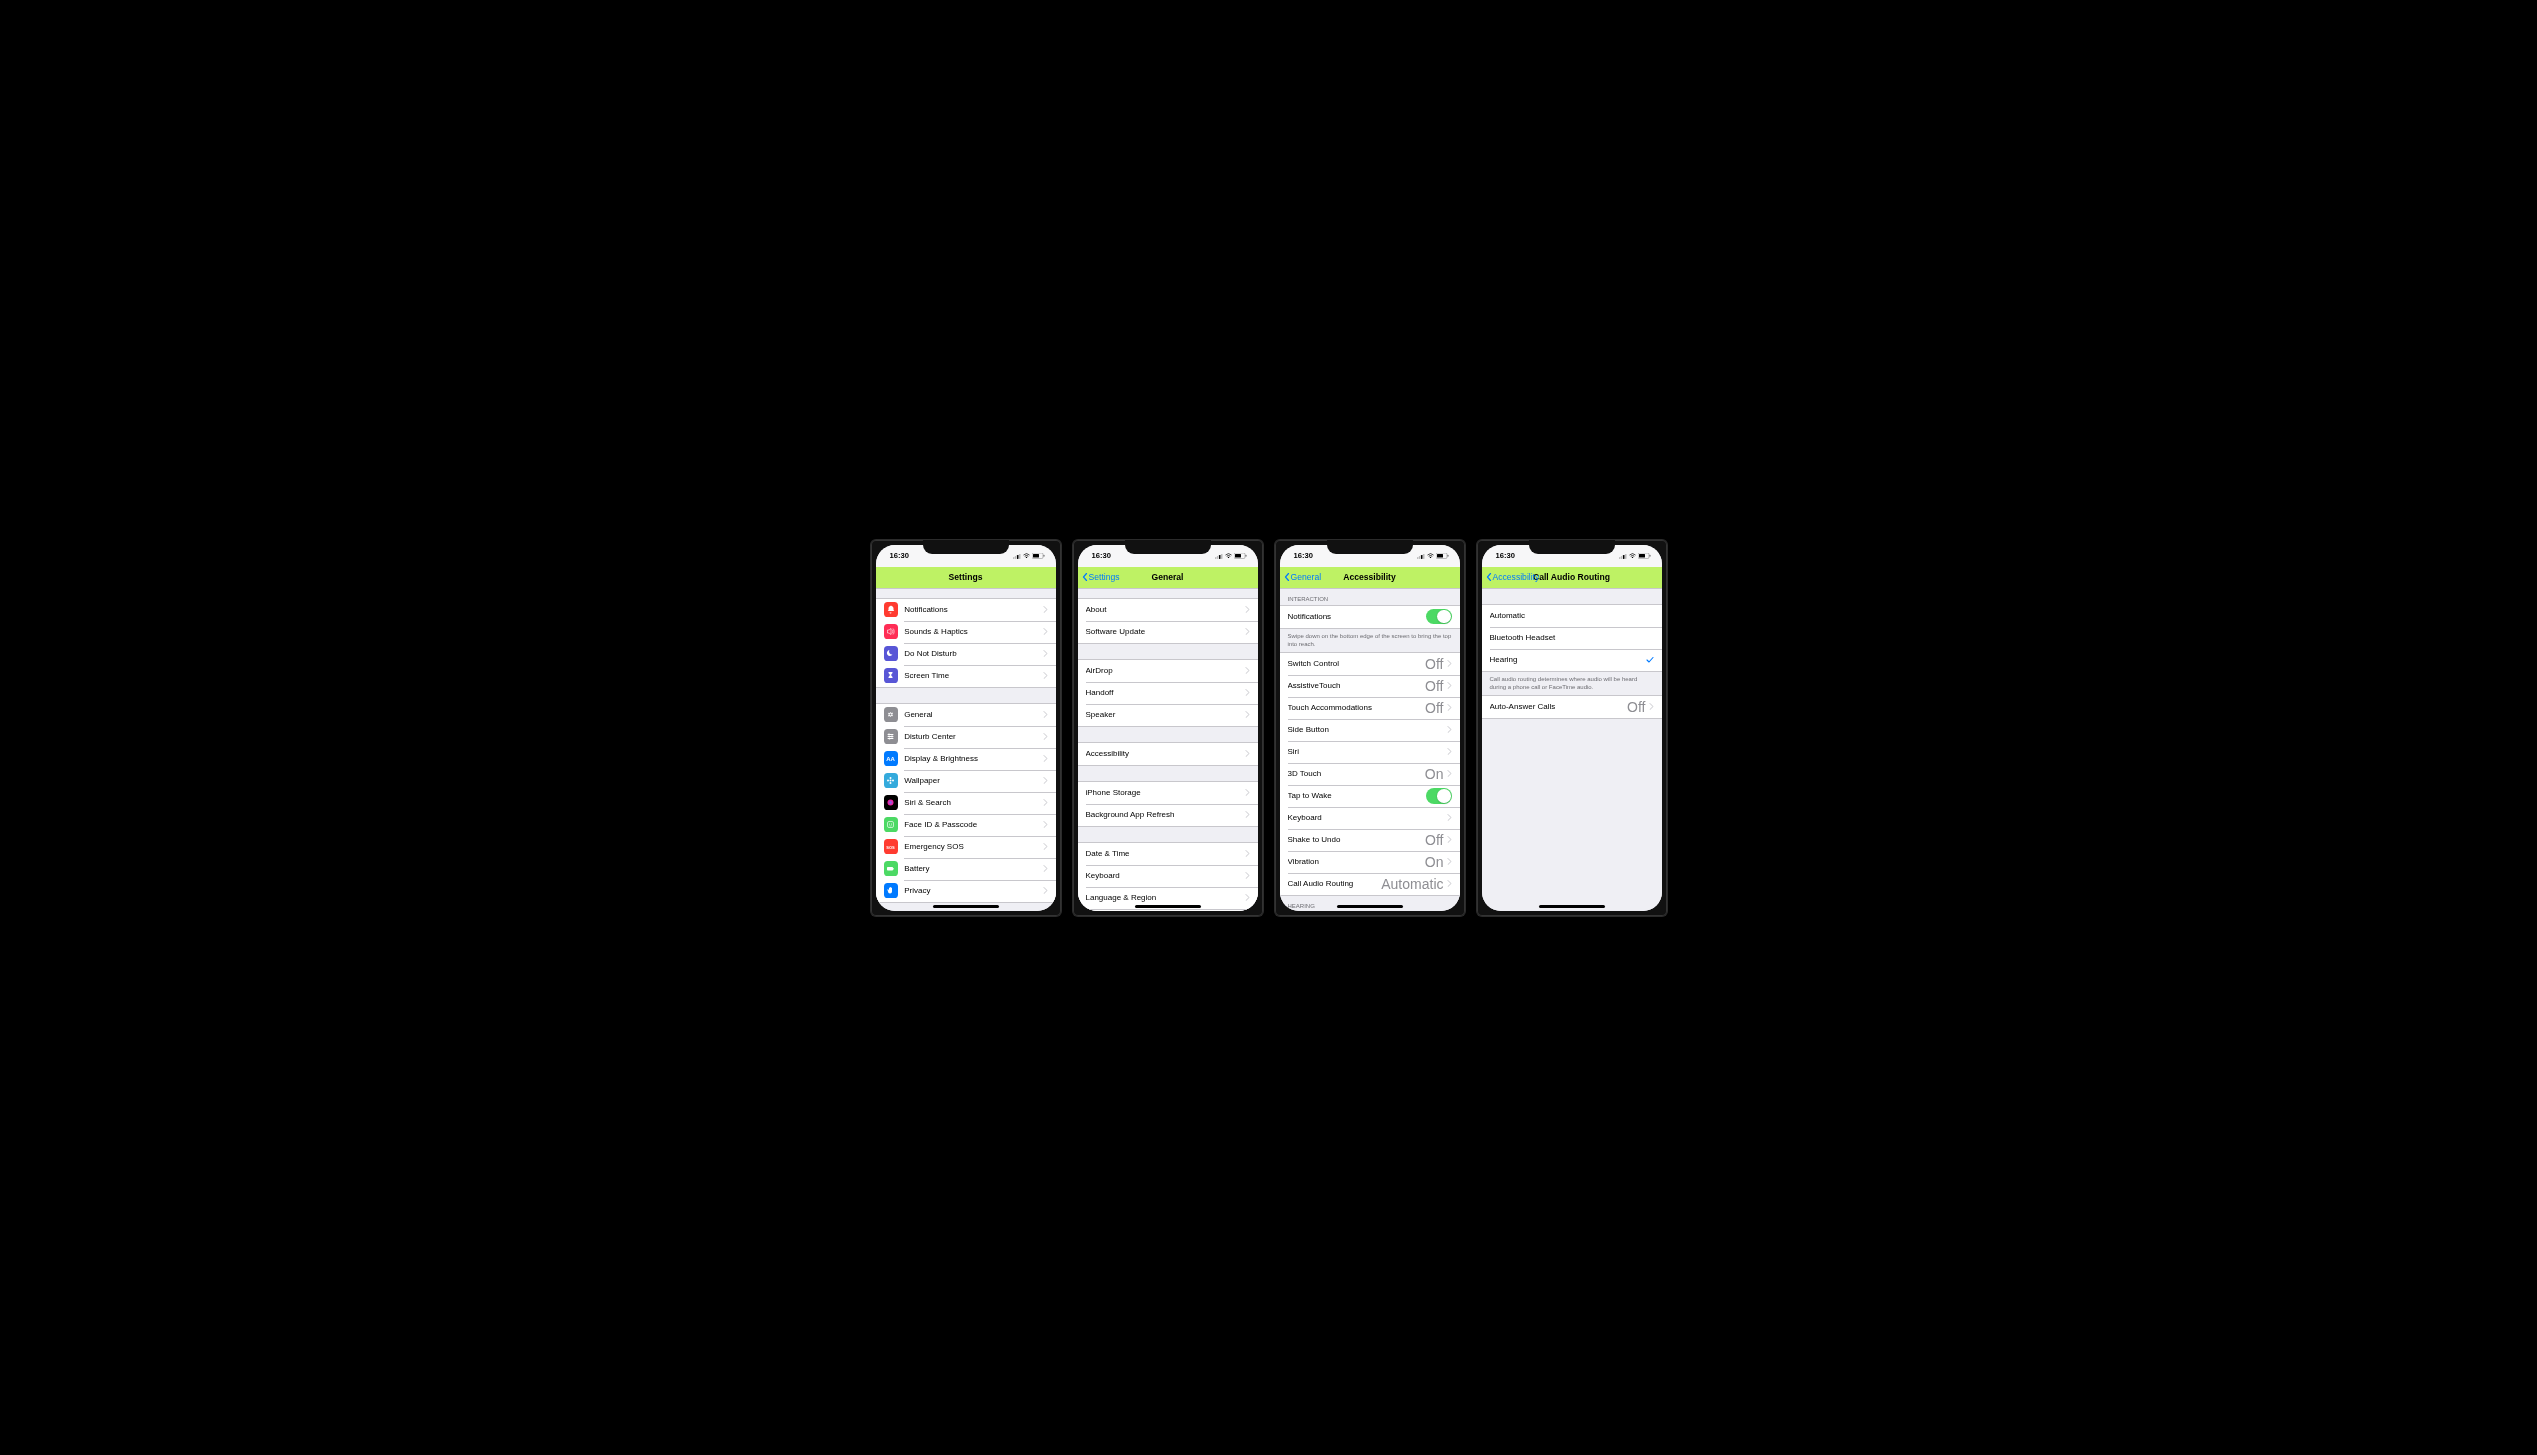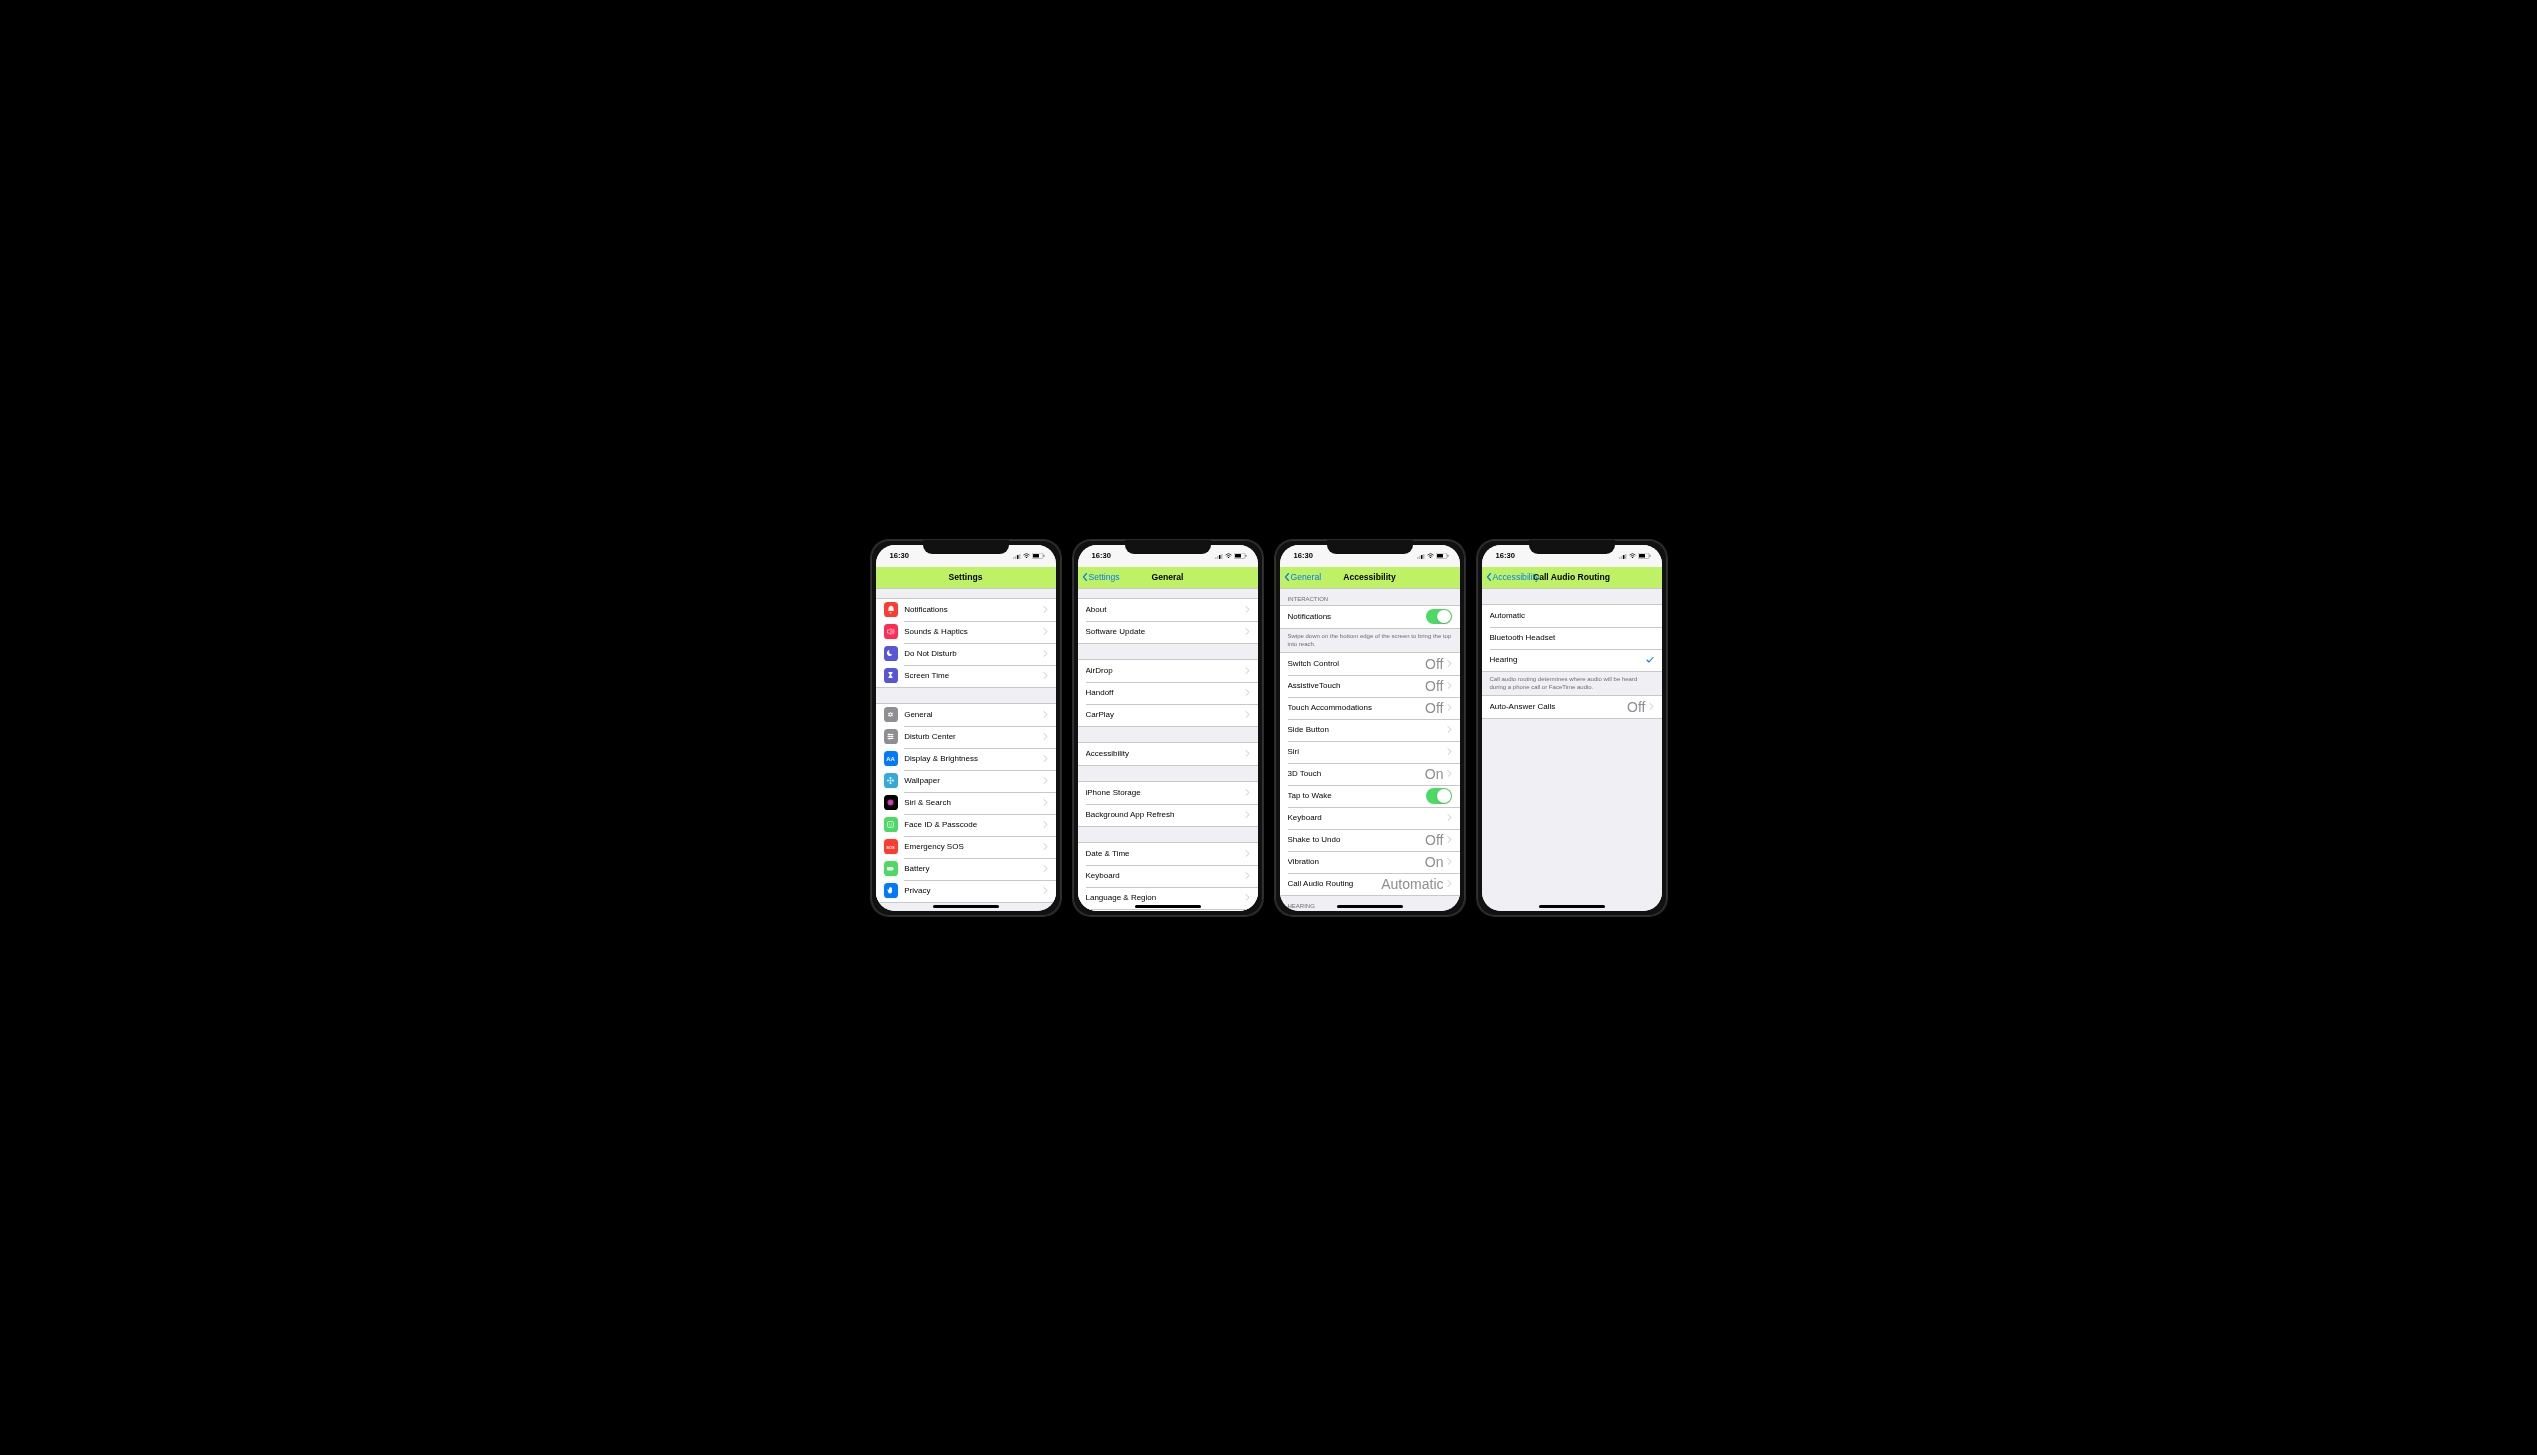--- a/index.html
+++ b/index.html
@@ -10,21 +10,21 @@
     justify-content: center;
     align-items: center;
     min-height: 100vh;
     gap: 12px;
     padding: 12px;
   }
   .phone {
     width: 190px;
     height: 376px;
     background: #111;
-    border-radius: 18px;
+    border-radius: 5px;
     padding: 5px;
     box-shadow: 0 0 0 1px #2b2b2b, inset 0 0 0 1px #333;
     position: relative;
     flex-shrink: 0;
   }
   .screen {
     width: 100%;
     height: 100%;
     background: #efeff4;
     border-radius: 19px;
@@ -448,21 +448,21 @@
             </svg>
             </div>
           <div class="cell">
               <span class="label">Handoff</span>
 
               <svg class="chevron" width="5" height="7" viewBox="0 0 10 14">
               <use href="#chevron-right"></use>
             </svg>
             </div>
           <div class="cell">
-              <span class="label">CarPlay</span>
+              <span class="label">Speaker</span>
 
               <svg class="chevron" width="5" height="7" viewBox="0 0 10 14">
               <use href="#chevron-right"></use>
             </svg>
             </div>
         </div>
         <div class="group-spacer"></div>
         <div class="cell-group">
           <div class="cell">
               <span class="label">Accessibility</span>

